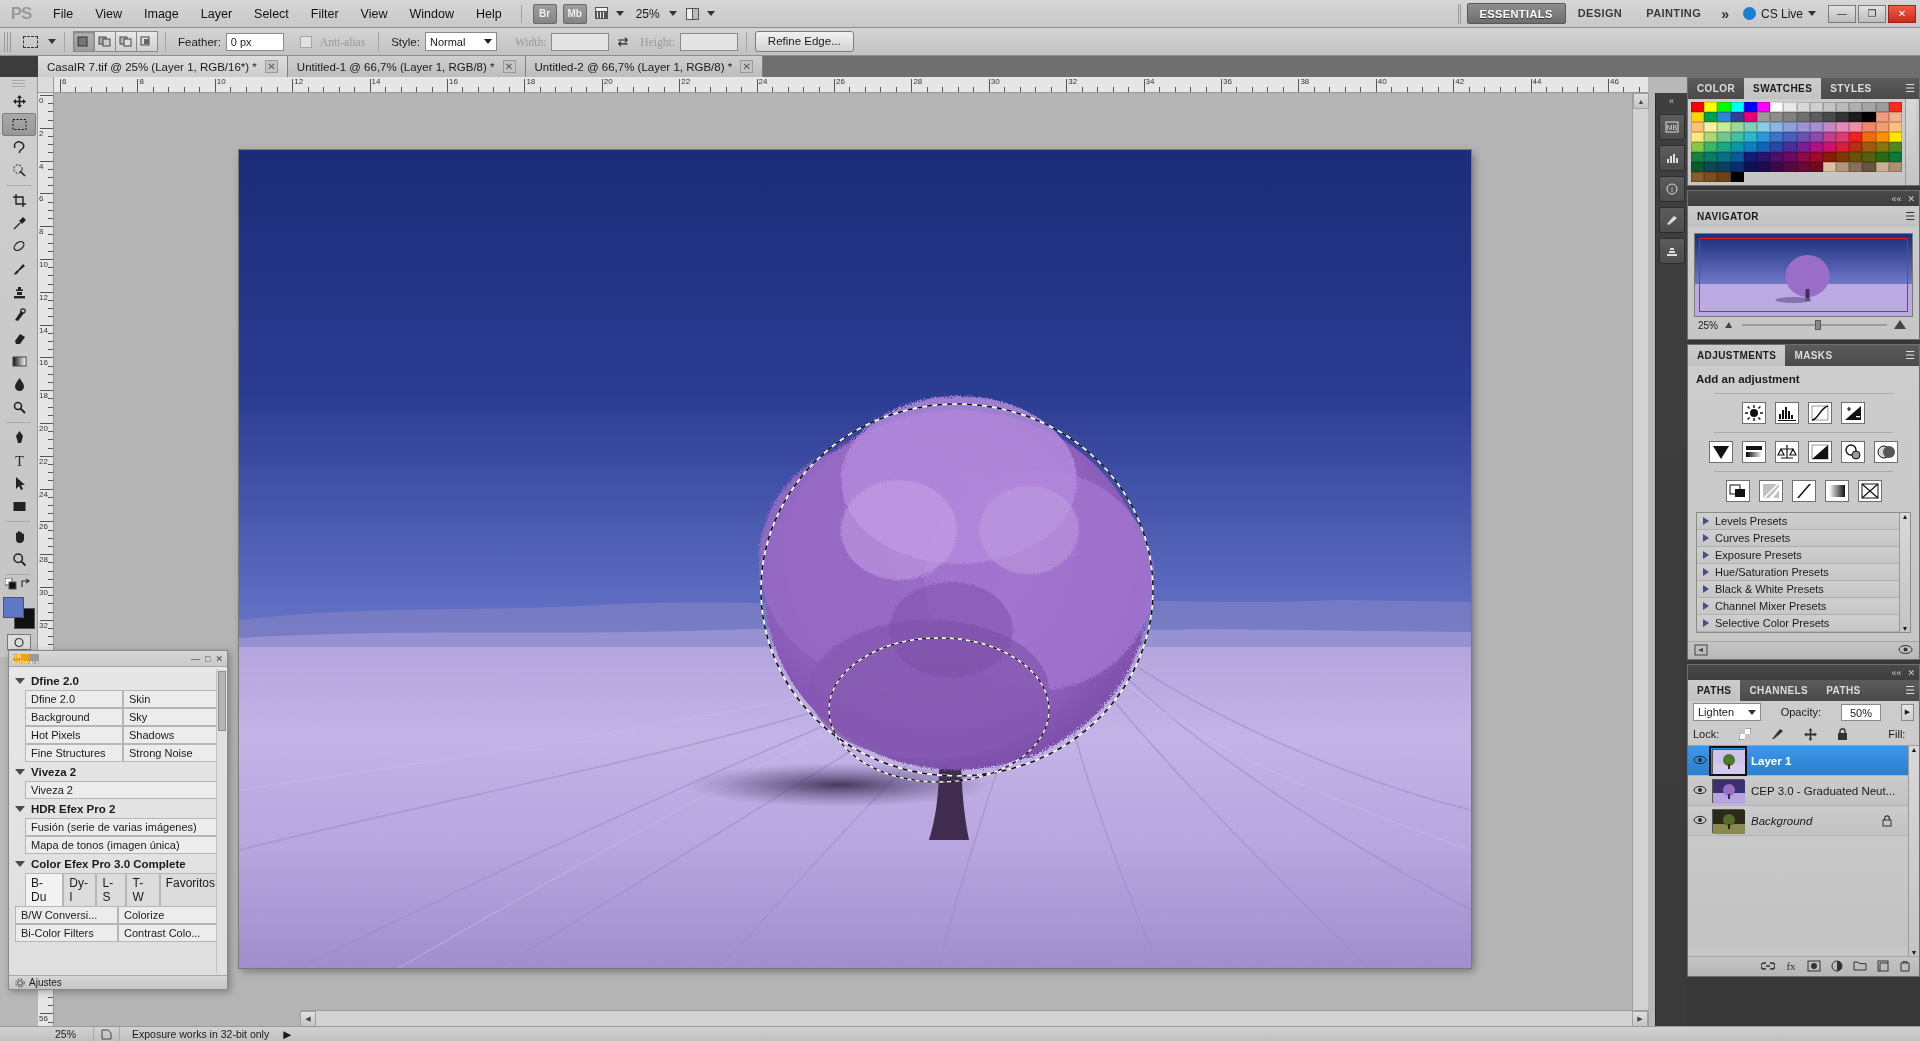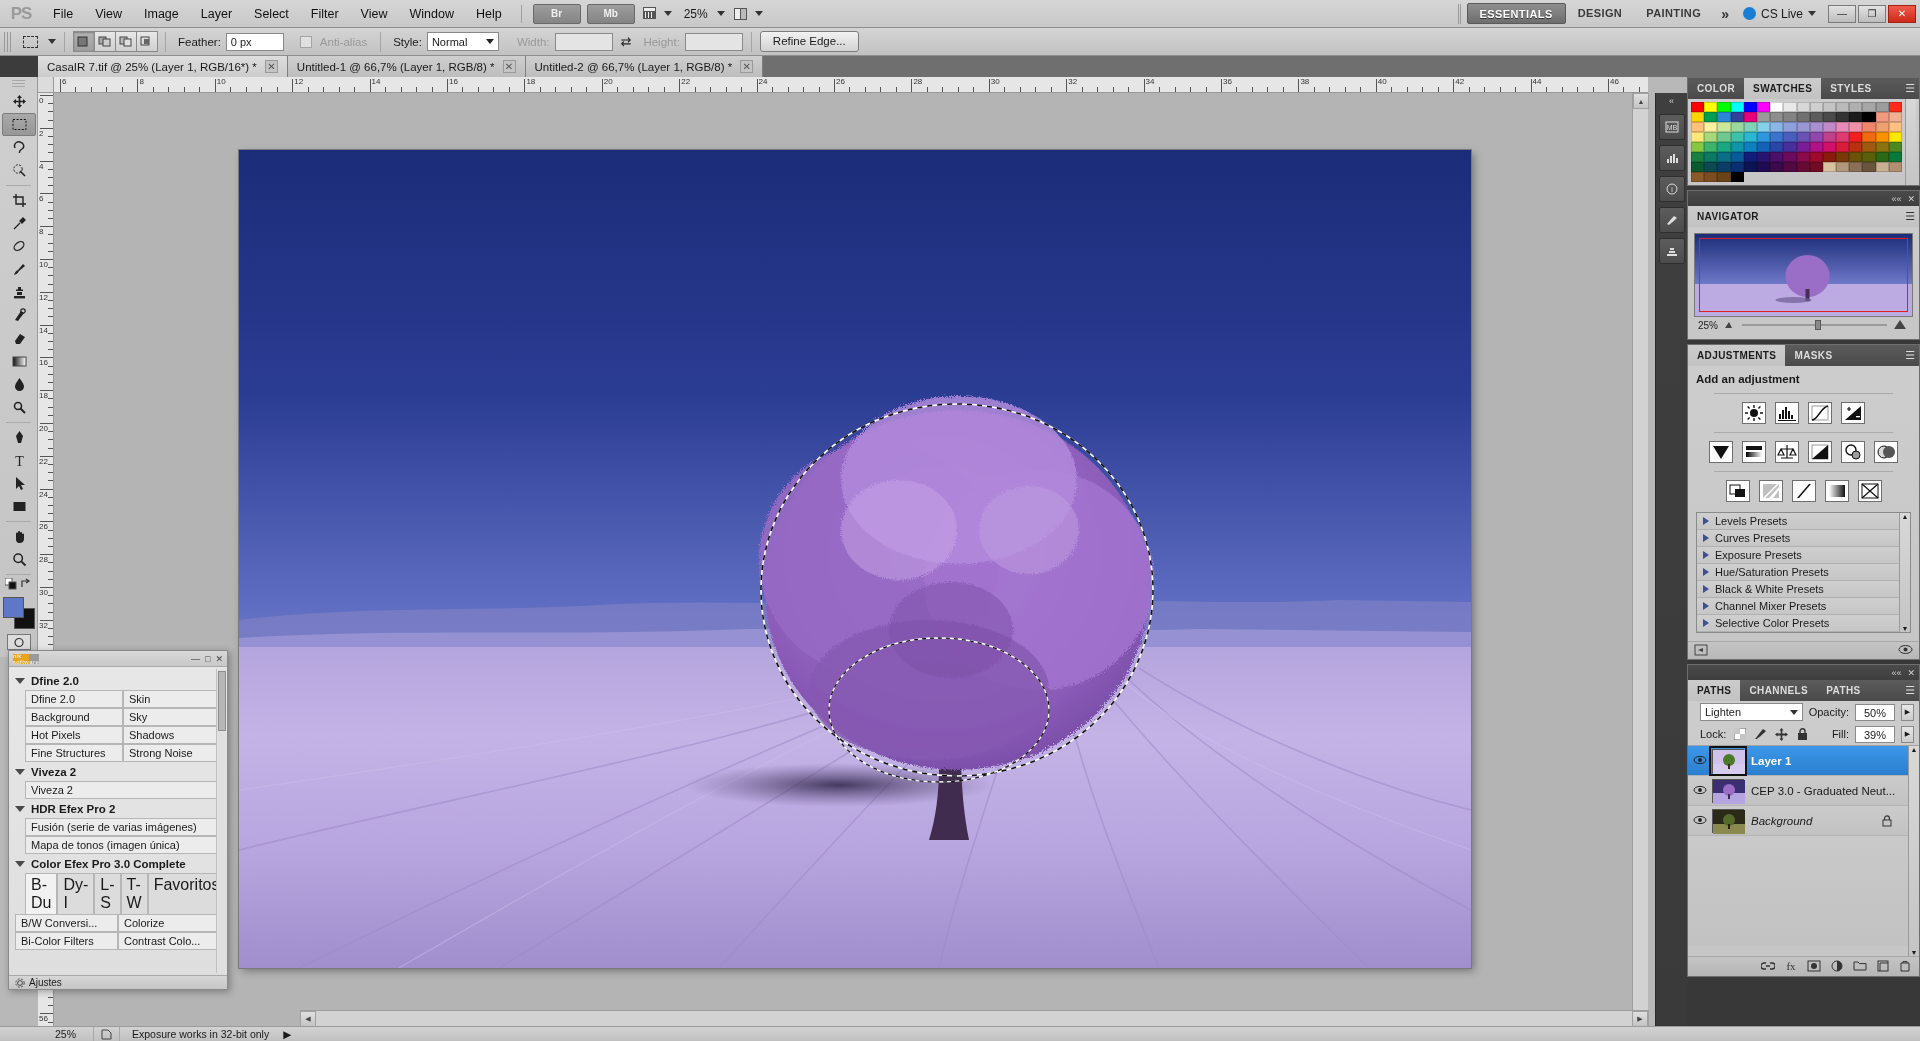--- a/index.html
+++ b/index.html
@@ -24,21 +24,21 @@
   .ps-logo {
     width: 42px; text-align:center; font-weight:bold; font-size:17px;
     color:#9a9a9a; letter-spacing:-1px;
   }
   .menu-item {
     padding: 0 11px; height:20px; line-height:20px; font-size:12.5px; color:#111;
     cursor: default;
   }
   .mb-sep { width:1px; height:18px; background:#a0a0a0; margin:0 8px; }
   .mb-btn {
-    width:48px; height:20px; margin:0 3px;
+    width:24px; height:20px; margin:0 3px;
     background: linear-gradient(#9d9d9d,#848484);
     border:1px solid #6a6a6a; border-radius:2px;
     color:#f0f0f0; font-size:10px; font-weight:bold;
     display:flex; align-items:center; justify-content:center;
   }
   .mb-icon-grp { display:flex; align-items:center; margin:0 4px; }
   .caret { width:0;height:0;border-left:4px solid transparent;border-right:4px solid transparent;border-top:5px solid #333; margin-left:5px;}
   .zoom-field { font-size:12px; padding:0 4px; }
   .ws-sep { width:3px; height:20px; border-left:1px solid #9a9a9a; border-right:1px solid #9a9a9a; margin:0 6px;}
   .ws-tab {
@@ -69,21 +69,21 @@
   .grip { width:7px; height:20px; margin-right:6px;
     background-image: repeating-linear-gradient(90deg,#999 0 1px, transparent 1px 3px);}
   .tool-preview { width:26px;height:22px;display:flex;align-items:center;justify-content:center;}
   .marquee-ico { width:15px;height:12px; border:1px dashed #333; }
   .ob-sep { width:1px;height:20px; background:#a5a5a5; margin:0 8px; }
   .sel-btns { display:flex; }
   .sel-btn { width:22px;height:21px;border:1px solid #8a8a8a; background:linear-gradient(#e8e8e8,#cfcfcf);
              margin-right:-1px; display:flex;align-items:center;justify-content:center;}
   .sel-btn.on { background:linear-gradient(#b4b4b4,#9e9e9e); box-shadow: inset 0 1px 2px rgba(0,0,0,.3);}
   .ob-label { font-size:11.5px; margin:0 5px 0 4px; color:#1a1a1a;}
-  .ob-label.dim { color:#999; }
+  .ob-label.dim { color:#999;font-family:Liberation Serif, serif; }
   .ob-input { height:18px; border:1px solid #8a8a8a; background:#fff; font-size:11px;
               padding:0 4px; line-height:17px; color:#222; }
   .ob-input.dim { background:#e4e4e4; color:#aaa; }
   .ob-check { width:12px;height:12px;border:1px solid #a4a4a4; background:#e0e0e0; margin-right:4px;}
   .ob-select { height:19px; border:1px solid #8a8a8a; background:#fff; width:72px;
                font-size:11px; padding:0 4px; line-height:18px; display:flex;align-items:center;justify-content:space-between;}
   .ob-select .caret{border-top-color:#222;}
   .swapico { font-size:13px; margin:0 8px; color:#222;}
   .refine-btn {
     height:21px; padding:0 12px; font-size:11.5px;
@@ -191,21 +191,21 @@
   .adj-rule{height:1px;background:#aaa;margin:4px 26px;}
   .preset-list{margin:6px 8px 8px;border:1px solid #8a8a8a;background:#cacaca;display:flex;}
   .preset-inner{flex:1;}
   .preset-item{height:17px;display:flex;align-items:center;padding-left:6px;font-size:11px;
                border-bottom:1px solid #b0b0b0;background:linear-gradient(#cfcfcf,#c6c6c6);}
   .tri{width:0;height:0;border-top:4px solid transparent;border-bottom:4px solid transparent;border-left:6px solid #3f4f8f;margin-right:6px;}
   .preset-sb{width:11px;background:linear-gradient(#d8d8d8,#c4c4c4);border-left:1px solid #9a9a9a;display:flex;flex-direction:column;justify-content:space-between;align-items:center;}
   .adj-foot{height:18px;display:flex;align-items:center;justify-content:space-between;padding:0 6px;
             background:linear-gradient(#c4c4c4,#b8b8b8);border-top:1px solid #a6a6a6;font-size:10px;}
 
-  .lay-row{display:flex;align-items:center;height:22px;padding:0 5px;gap:6px;font-size:11px;margin-left:7px;}
+  .lay-row{display:flex;align-items:center;height:22px;padding:0 5px;gap:20px;font-size:11px;}
   .lay-select{height:18px;flex:1;border:1px solid #8a8a8a;background:#fff;font-size:11px;
               display:flex;align-items:center;justify-content:space-between;padding:0 4px;}
   .lay-num{width:40px;height:17px;border:1px solid #8a8a8a;background:#fff;font-size:11px;text-align:center;line-height:16px;}
   .stepper{width:13px;height:17px;border:1px solid #8a8a8a;background:linear-gradient(#e6e6e6,#cccccc);
            display:flex;align-items:center;justify-content:center;font-size:7px;}
   .lock-ico{width:15px;height:15px;display:flex;align-items:center;justify-content:center;font-size:11px;}
   .layer-list{border-top:1px solid #a0a0a0;display:flex;}
   .layer-inner{flex:1;}
   .layer-item{display:flex;align-items:center;height:30px;border-bottom:1px solid #b4b4b4;
               background:linear-gradient(#cbcbcb,#c2c2c2);}
@@ -230,21 +230,21 @@
            display:flex;align-items:center;justify-content:center;letter-spacing:.5px;}
   .nik-winbtns{margin-left:auto;display:flex;gap:5px;font-size:9px;color:#444;}
   .nik-body{padding:4px 6px 0;height:300px;overflow:hidden;}
   .nik-sect{display:flex;align-items:center;font-size:11.5px;font-weight:bold;margin:4px 0 3px;}
   .nik-tri{width:0;height:0;border-left:5px solid transparent;border-right:5px solid transparent;border-top:6px solid #4a4a4a;margin-right:6px;}
   .nik-grid{display:grid;grid-template-columns:1fr 1fr;gap:0;margin-left:10px;}
   .nik-cell{border:1px solid #b6b6b6;background:#ececec;font-size:11px;padding:2px 5px;
             white-space:nowrap;overflow:hidden;text-overflow:ellipsis;}
   .nik-one{border:1px solid #b6b6b6;background:#ececec;font-size:11px;padding:2px 5px;margin-left:10px;}
   .nik-subtabs{display:flex;margin-left:10px;margin-top:2px;}
-  .nik-st{border:1px solid #b6b6b6;border-bottom:none;background:#dcdcdc;font-size:16px;padding:2px 5px;}
+  .nik-st{border:1px solid #b6b6b6;border-bottom:none;background:#dcdcdc;font-size:12px;padding:2px 5px;}
   .nik-st.active{background:#f2f2f2;}
   .nik-foot{position:absolute;bottom:0;left:0;right:0;height:14px;background:linear-gradient(#d6d6d6,#c6c6c6);
             border-top:1px solid #a8a8a8;font-size:10px;display:flex;align-items:center;padding-left:6px;gap:4px;}
   .nik-scroll{position:absolute;right:1px;top:18px;width:10px;bottom:16px;background:#e0e0e0;border-left:1px solid #c0c0c0;}
   .nik-thumb{position:absolute;top:2px;left:1px;width:8px;height:60px;background:#b6b6b6;border:1px solid #8e8e8e;}
 </style>
 </head>
 <body>
 
 <div id="app">

